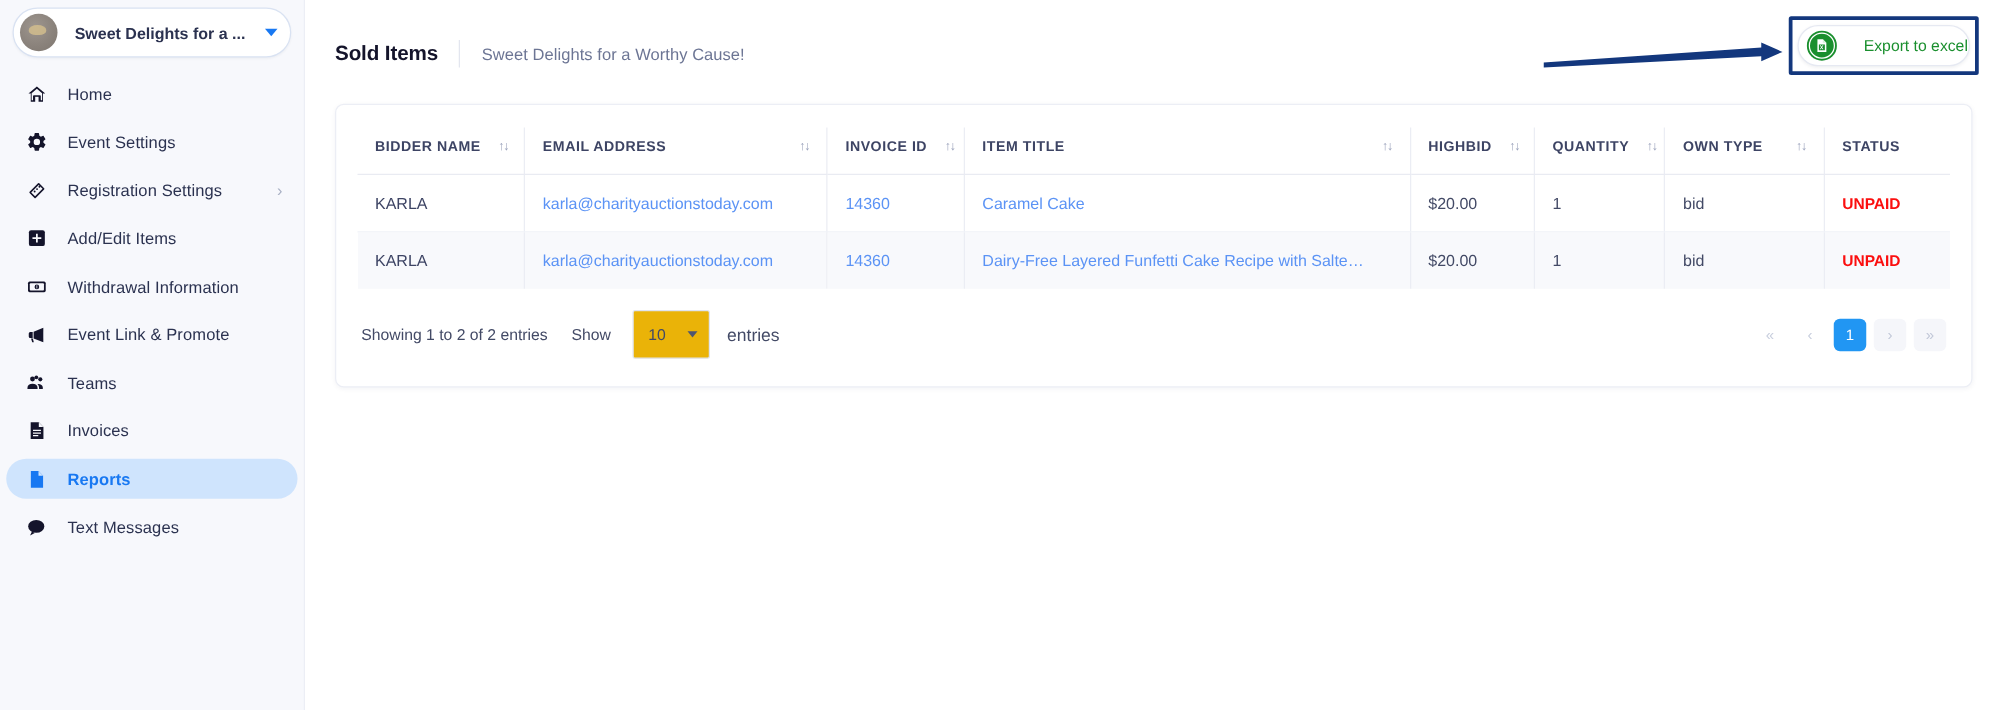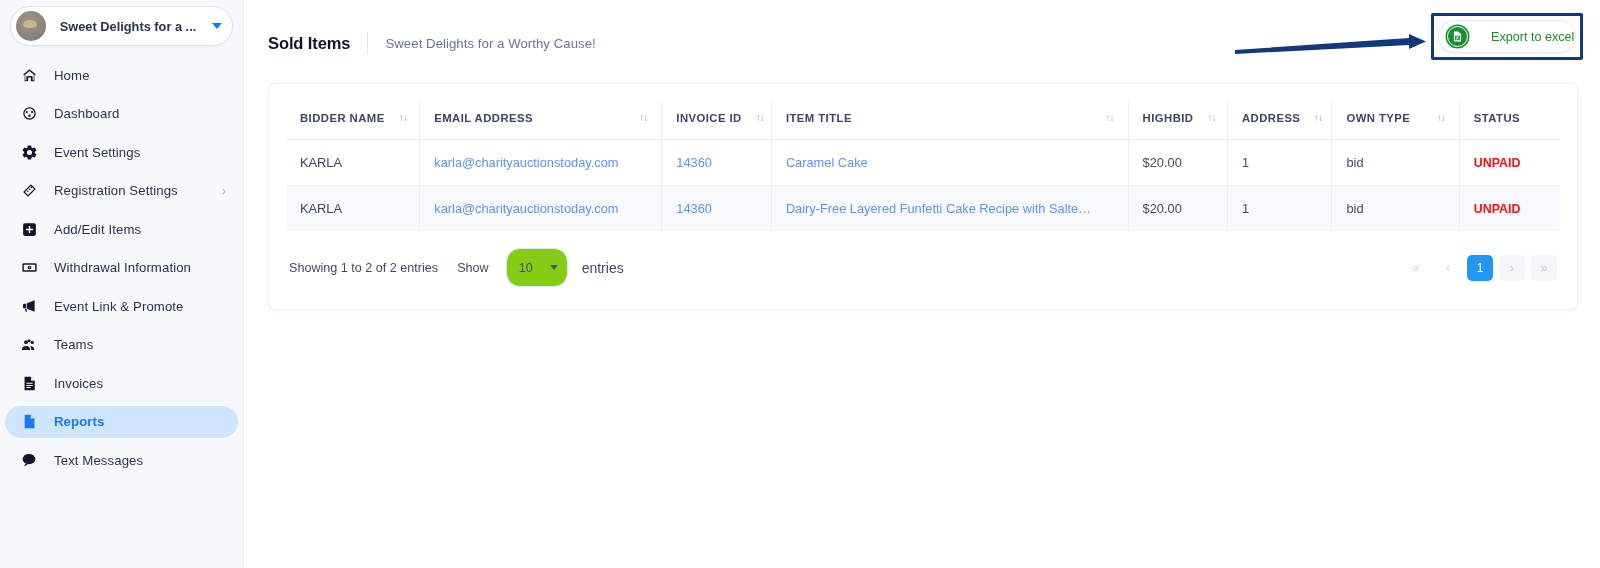--- a/index.html
+++ b/index.html
@@ -168,23 +168,23 @@
 
   .tfoot {
     display: flex; align-items: center;
     padding: 17px 3px 16px 3px;
   }
   .showing { font-size: 12.6px; color: #434a66; }
   .show-word { font-size: 12.6px; color: #434a66; margin-left: 19px; }
   .len-select {
     margin-left: 17px;
     width: 62px; height: 39px;
-    border: 1px solid #dfe4f0; border-radius: 14px;
+    border: 1px solid #dfe4f0; border-radius: 2px;
     display: flex; align-items: center; justify-content: space-between;
-    padding: 0 9px 0 12px; background: #84cc16;
+    padding: 0 9px 0 12px; background: #eab308;
   }
   .len-val { font-size: 12.6px; color: #434a66; }
   .len-chev {
     width: 0; height: 0;
     border-left: 4.5px solid transparent;
     border-right: 4.5px solid transparent;
     border-top: 5.5px solid #4e5570;
   }
   .entries-word { font-size: 14px; color: #434a66; margin-left: 14px; }
 
@@ -217,31 +217,20 @@
       <div class="nav-item">
         <span class="ico">
           <svg viewBox="0 0 24 24" width="17" height="17" fill="currentColor">
               <path d="M12 3L2.5 11h2.6v9.2h5.0v-5.4h3.8v5.4h5.0V11h2.6L12 3zm0 2.6l5.9 5v8.0h-1.5v-5.4H7.6v5.4H6.1v-8.0l5.9-5z"></path>
               <path d="M8.6 13.2h6.8v1.0H8.6z"></path>
             </svg>
         </span>
         <span class="lbl">Home</span>
       </div>
 
-      <div class="nav-item">
-        <span class="ico">
-          <svg viewBox="0 0 24 24" width="17" height="17" fill="currentColor">
-              <path d="M12 3.2A8.8 8.8 0 003.2 12 8.8 8.8 0 0012 20.8 8.8 8.8 0 0020.8 12 8.8 8.8 0 0012 3.2zm0 1.8a7 7 0 017 7 7 7 0 01-7 7 7 7 0 01-7-7 7 7 0 017-7z"></path>
-              <circle cx="8.3" cy="10" r="1.5"></circle>
-              <circle cx="15.7" cy="10" r="1.5"></circle>
-              <circle cx="12" cy="15.2" r="1.7"></circle>
-            </svg>
-        </span>
-        <span class="lbl">Dashboard</span>
-      </div>
 
       <div class="nav-item">
         <span class="ico">
           <svg viewBox="0 0 24 24" width="17" height="17" fill="currentColor">
               <path d="M19.4 13.0c.04-.33.06-.66.06-1s-.02-.67-.07-1l2.1-1.6a.5.5 0 00.12-.64l-2-3.45a.5.5 0 00-.6-.22l-2.5 1a7.3 7.3 0 00-1.7-1l-.38-2.65a.5.5 0 00-.5-.42h-4a.5.5 0 00-.5.42l-.38 2.65c-.6.25-1.17.6-1.7 1l-2.5-1a.5.5 0 00-.6.22l-2 3.45a.5.5 0 00.12.64l2.1 1.6c-.05.33-.08.67-.08 1s.03.67.08 1l-2.1 1.6a.5.5 0 00-.12.64l2 3.45c.12.22.39.3.6.22l2.5-1c.52.4 1.08.74 1.7 1l.38 2.65c.4.24.25.42.5.42h4c.25 0 .46-.18.5-.42l.38-2.65c.62-.26 1.18-.6 1.7-1l2.5 1c.23.08.48 0 .6-.22l2-3.45a.5.5 0 00-.12-.64l-2.1-1.6zM12 15.6A3.6 3.6 0 1112 8.4a3.6 3.6 0 010 7.2z"></path>
             </svg>
         </span>
         <span class="lbl">Event Settings</span>
       </div>
 
@@ -404,21 +393,21 @@
                 </div>
               </th>
             <th>
                 <div class="th-inner">
               <span class="th-txt">HIGHBID</span>
               <span class="sort">↑↓</span>
                 </div>
               </th>
             <th>
                 <div class="th-inner">
-              <span class="th-txt">ADDRESS</span>
+              <span class="th-txt">QUANTITY</span>
               <span class="sort">↑↓</span>
                 </div>
               </th>
             <th>
                 <div class="th-inner">
               <span class="th-txt">OWN TYPE</span>
               <span class="sort">↑↓</span>
                 </div>
               </th>
             <th>

